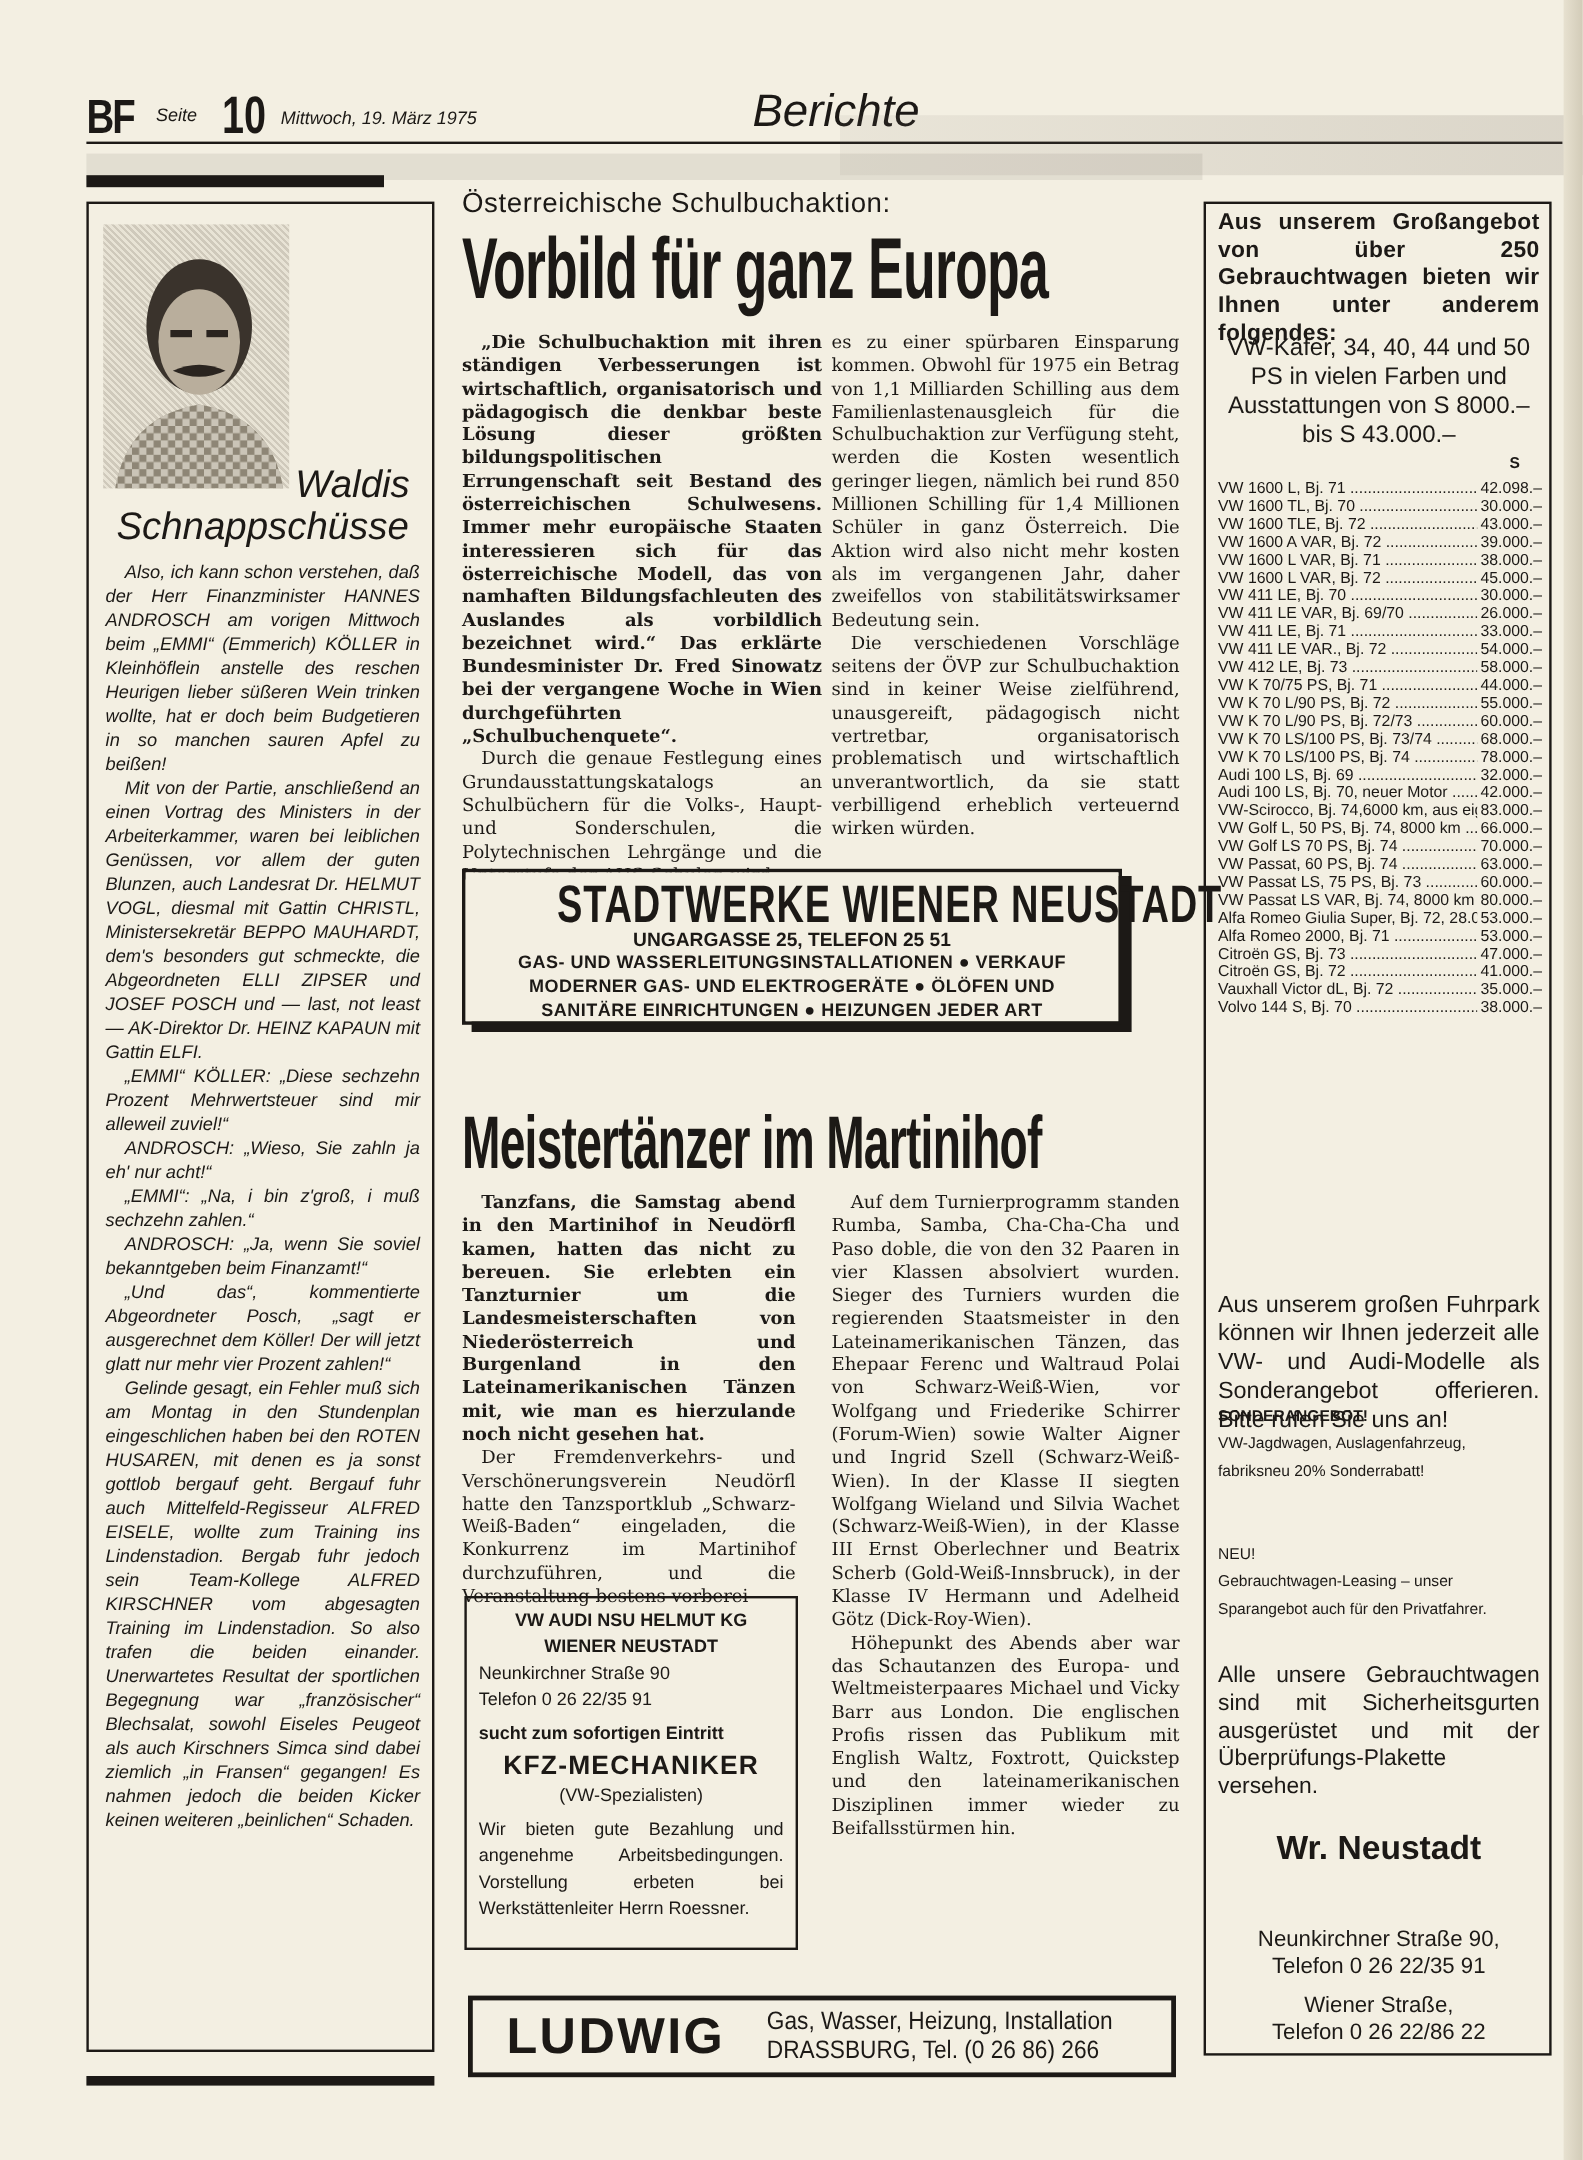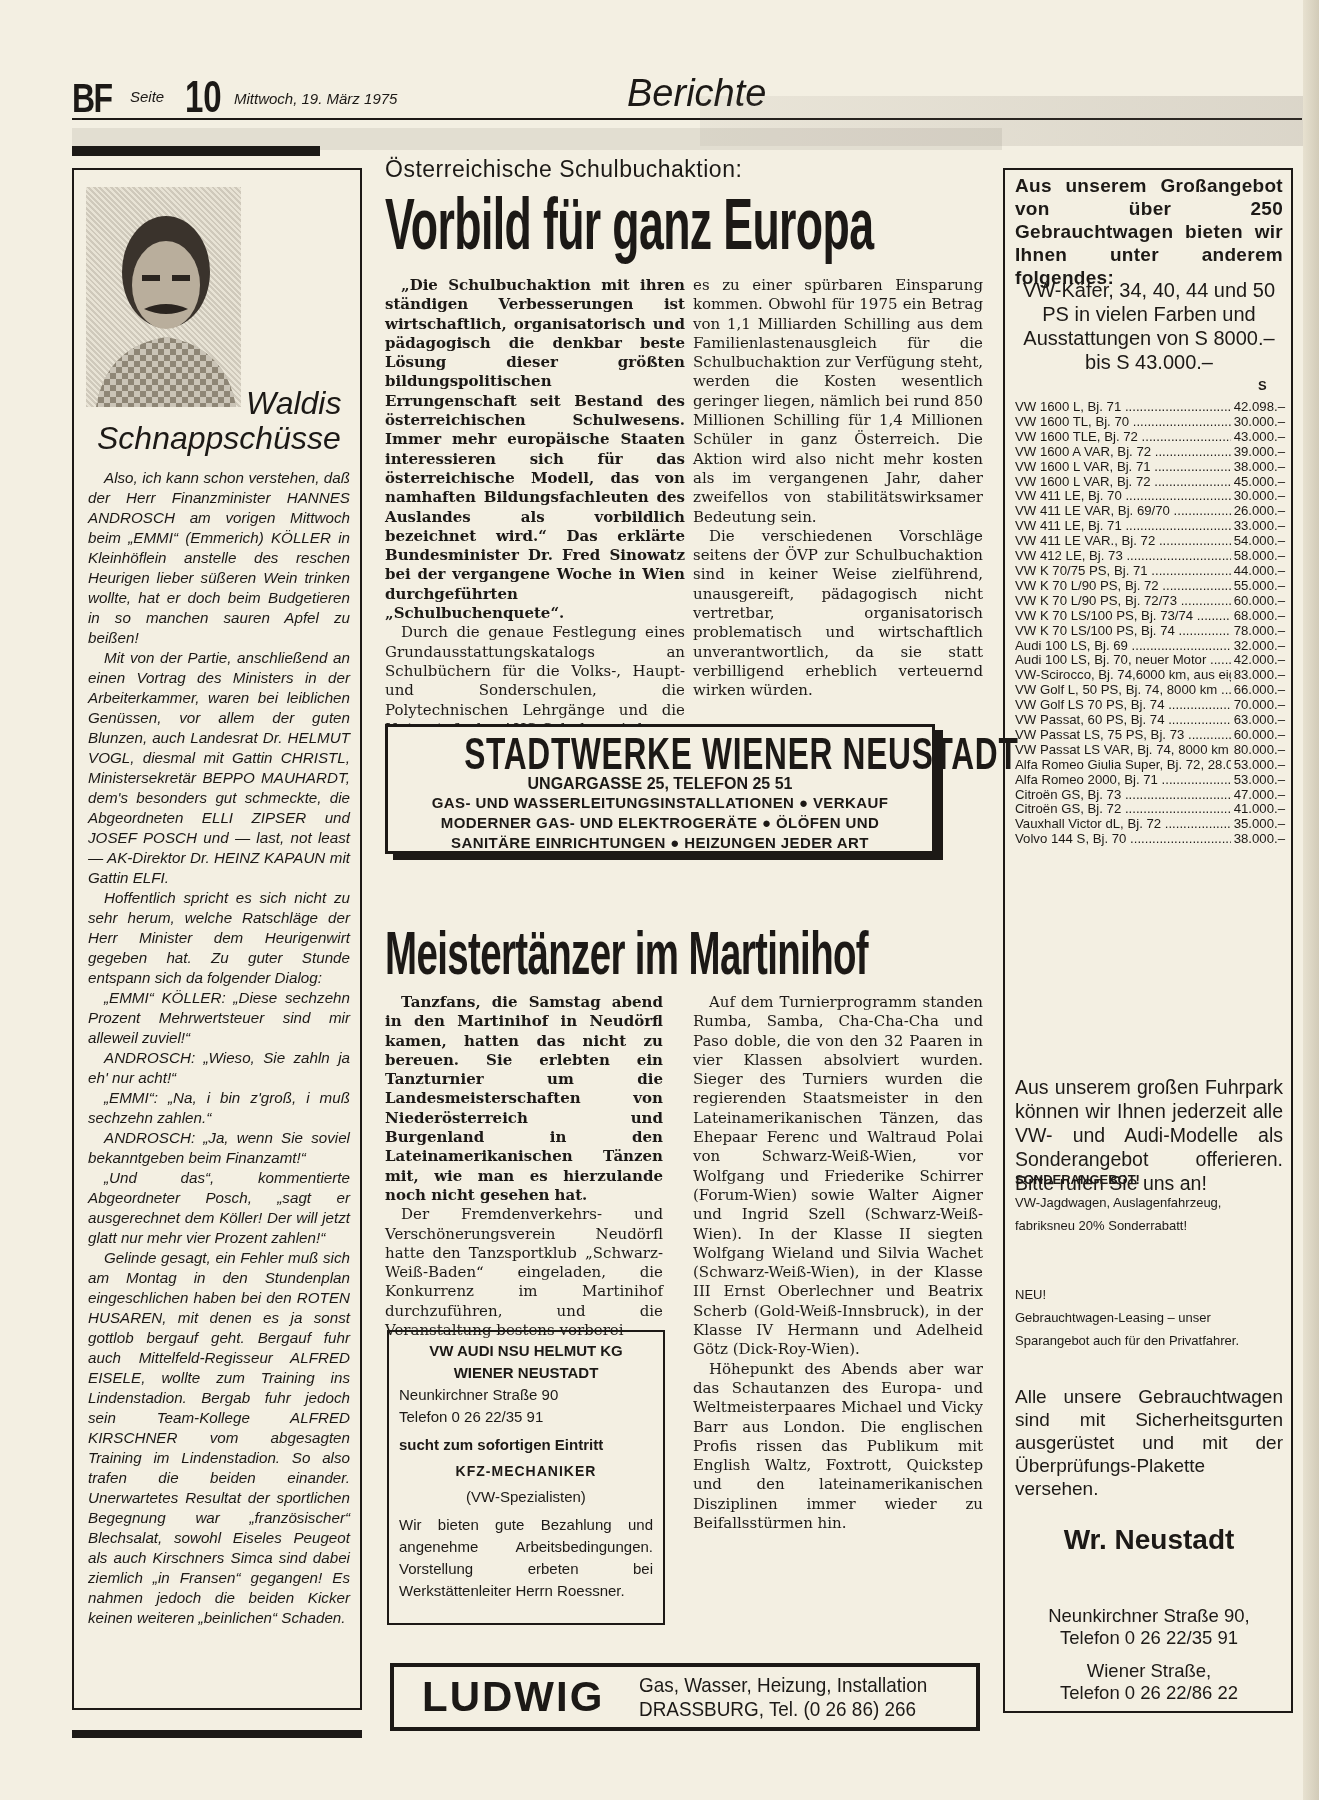--- a/index.html
+++ b/index.html
@@ -109,21 +109,20 @@
           <rect x="6" y="6" width="6" height="6" fill="#f2eee2"></rect>
         </pattern>
       </defs>
   </svg>
 </div>
 <div class="abs waldis-1">Waldis</div>
 <div class="abs waldis-2">Schnappschüsse</div>
 <div class="abs left-text">
   <p>Also, ich kann schon verstehen, daß der Herr Finanzminister HANNES ANDROSCH am vorigen Mittwoch beim „EMMI“ (Emmerich) KÖLLER in Kleinhöflein anstelle des reschen Heurigen lieber süßeren Wein trinken wollte, hat er doch beim Budgetieren in so manchen sauren Apfel zu beißen!</p>
   <p>Mit von der Partie, anschließend an einen Vortrag des Ministers in der Arbeiterkammer, waren bei leiblichen Genüssen, vor allem der guten Blunzen, auch Landesrat Dr. HELMUT VOGL, diesmal mit Gattin CHRISTL, Ministersekretär BEPPO MAUHARDT, dem's besonders gut schmeckte, die Abgeordneten ELLI ZIPSER und JOSEF POSCH und — last, not least — AK-Direktor Dr. HEINZ KAPAUN mit Gattin ELFI.</p>
-  <p>Hoffentlich spricht es sich nicht zu sehr herum, welche Ratschläge der Herr Minister dem Heurigenwirt gegeben hat. Zu guter Stunde entspann sich da folgender Dialog:</p>
   <p>„EMMI“ KÖLLER: „Diese sechzehn Prozent Mehrwertsteuer sind mir alleweil zuviel!“</p>
   <p>ANDROSCH: „Wieso, Sie zahln ja eh' nur acht!“</p>
   <p>„EMMI“: „Na, i bin z'groß, i muß sechzehn zahlen.“</p>
   <p>ANDROSCH: „Ja, wenn Sie soviel bekanntgeben beim Finanzamt!“</p>
   <p>„Und das“, kommentierte Abgeordneter Posch, „sagt er ausgerechnet dem Köller! Der will jetzt glatt nur mehr vier Prozent zahlen!“</p>
   <p>Gelinde gesagt, ein Fehler muß sich am Montag in den Stundenplan eingeschlichen haben bei den ROTEN HUSAREN, mit denen es ja sonst gottlob bergauf geht. Bergauf fuhr auch Mittelfeld-Regisseur ALFRED EISELE, wollte zum Training ins Lindenstadion. Bergab fuhr jedoch sein Team-Kollege ALFRED KIRSCHNER vom abgesagten Training im Lindenstadion. So also trafen die beiden einander. Unerwartetes Resultat der sportlichen Begegnung war „französischer“ Blechsalat, sowohl Eiseles Peugeot als auch Kirschners Simca sind dabei ziemlich „in Fransen“ gegangen! Es nahmen jedoch die beiden Kicker keinen weiteren „beinlichen“ Schaden.</p>
 </div>
 <div class="abs left-bar-bottom"></div>
 
 <div class="abs kicker">Österreichische Schulbuchaktion:</div>
@@ -158,21 +157,21 @@
   <p>Auf dem Turnierprogramm standen Rumba, Samba, Cha-Cha-Cha und Paso doble, die von den 32 Paaren in vier Klassen absolviert wurden. Sieger des Turniers wurden die regierenden Staatsmeister in den Lateinamerikanischen Tänzen, das Ehepaar Ferenc und Waltraud Polai von Schwarz-Weiß-Wien, vor Wolfgang und Friederike Schirrer (Forum-Wien) sowie Walter Aigner und Ingrid Szell (Schwarz-Weiß-Wien). In der Klasse II siegten Wolfgang Wieland und Silvia Wachet (Schwarz-Weiß-Wien), in der Klasse III Ernst Oberlechner und Beatrix Scherb (Gold-Weiß-Innsbruck), in der Klasse IV Hermann und Adelheid Götz (Dick-Roy-Wien).</p>
   <p>Höhepunkt des Abends aber war das Schautanzen des Europa- und Weltmeisterpaares Michael und Vicky Barr aus London. Die englischen Profis rissen das Publikum mit English Waltz, Foxtrott, Quickstep und den lateinamerikanischen Disziplinen immer wieder zu Beifallsstürmen hin.</p>
 </div>
 
 <div class="abs vwad">
   <div class="c" style="font-weight:bold">VW AUDI NSU HELMUT KG</div>
   <div class="c" style="font-weight:bold">WIENER NEUSTADT</div>
   <div>Neunkirchner Straße 90</div>
   <div>Telefon 0 26 22/35 91</div>
   <div style="font-weight:bold;margin-top:6px">sucht zum sofortigen Eintritt</div>
-  <div class="c" style="font-weight:bold;font-size:14px;letter-spacing:1px;line-height:30px">KFZ-MECHANIKER</div>
+  <div class="c" style="font-weight:bold;font-size:22px;letter-spacing:1px;line-height:30px">KFZ-MECHANIKER</div>
   <div class="c">(VW-Spezialisten)</div>
   <div style="text-align:justify;margin-top:6px">Wir bieten gute Bezahlung und angenehme Arbeitsbedingungen. Vorstellung erbeten bei Werkstättenleiter Herrn Roessner.</div>
 </div>
 
 <div class="abs ludwig">
   <span class="ludwig-name">LUDWIG</span>
   <span class="ludwig-line" style="top:6px">Gas, Wasser, Heizung, Installation</span>
   <span class="ludwig-line" style="top:30px">DRASSBURG, Tel. (0 26 86) 266</span>
 </div>
 

